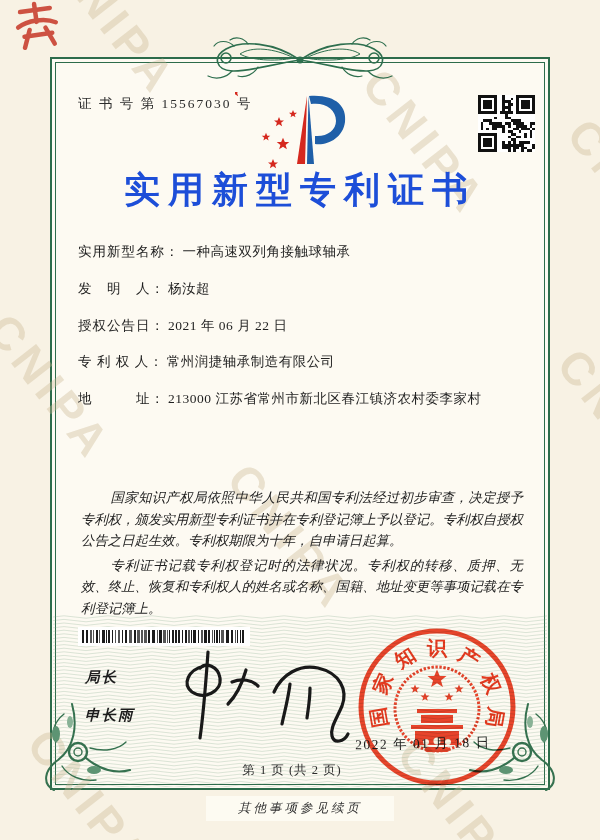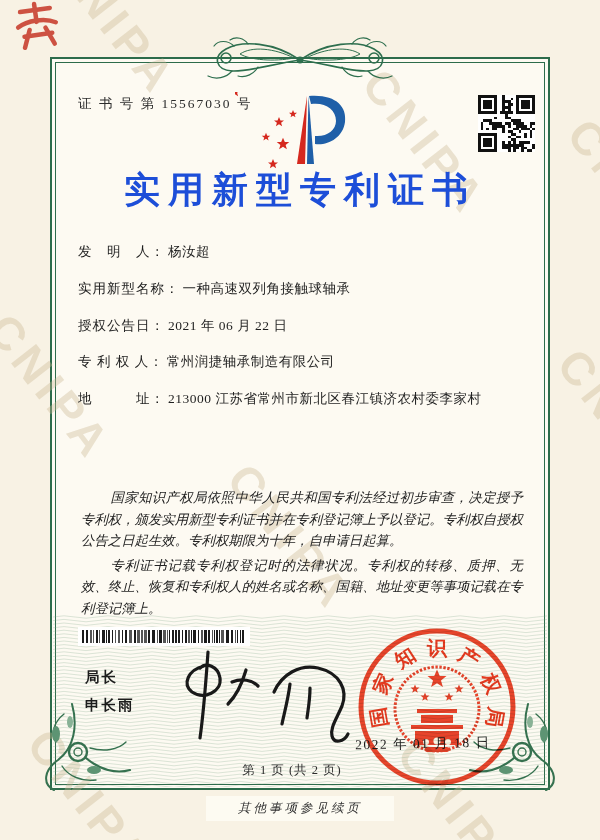--- a/index.html
+++ b/index.html
@@ -49,21 +49,21 @@
     position:absolute;left:78px;top:484px;width:448px;z-index:5;
     font-size:13.4px;line-height:21.6px;color:#222;text-align:justify;font-style:italic;
   }
   .paras p{margin:3px;text-indent:2.2em;}
 
   
   .wave-area{position:absolute;left:53px;top:615px;z-index:3;}
   .barcode{position:absolute;left:78px;top:627px;z-index:5;}
   .director{position:absolute;left:85px;top:668px;z-index:5;
     font-family:"Liberation Sans",sans-serif;font-weight:700;font-size:14.5px;color:#1c1c1c;}
-  .director div{margin-bottom:9px;letter-spacing:2px;}
+  .director div{margin-bottom:19px;letter-spacing:2px;font-style:italic;}
   .signature{position:absolute;left:170px;top:640px;z-index:6;}
   .seal{position:absolute;left:353px;top:623px;z-index:6;mix-blend-mode:multiply;}
   .page-num{position:absolute;left:0;right:16px;top:762px;z-index:5;text-align:center;
     font-size:12.5px;letter-spacing:1px;color:#2d2d2d;}
   .cont-note{position:absolute;left:0;right:0;top:796px;z-index:5;text-align:center;}
   .cont-note span{
     display:inline-block;background:#fdfbf2;padding:4px 32px;
     font-size:12.5px;font-style:italic;letter-spacing:3px;color:#333;
   }
   .corner-stamp{position:absolute;left:8px;top:0;z-index:4;opacity:.85;}
@@ -412,24 +412,24 @@
       <rect x="13" y="20" width="1" height="1" fill="#111"></rect>
       <rect x="16" y="20" width="1" height="1" fill="#111"></rect>
       <rect x="18" y="20" width="1" height="1" fill="#111"></rect>
       <rect x="19" y="20" width="1" height="1" fill="#111"></rect>
     </svg>
 
   <div class="title">实用新型专利证书</div>
 
   <div class="fields">
     <div class="frow">
-      <span class="flabel">发　明　人：</span><span class="fvalue">杨汝超</span>
+      <span class="flabel">实用新型名称：</span><span class="fvalue">一种高速双列角接触球轴承</span>
     </div>
     <div class="frow">
-      <span class="flabel">实用新型名称：</span><span class="fvalue">一种高速双列角接触球轴承</span>
+      <span class="flabel">发　明　人：</span><span class="fvalue">杨汝超</span>
     </div>
     <div class="frow">
       <span class="flabel">授权公告日：</span><span class="fvalue">2021 年 06 月 22 日</span>
     </div>
     <div class="frow">
       <span class="flabel">专 利 权 人：</span><span class="fvalue">常州润捷轴承制造有限公司</span>
     </div>
     <div class="frow">
       <span class="flabel">地　　　址：</span><span class="fvalue">213000 江苏省常州市新北区春江镇济农村委李家村</span>
     </div>

